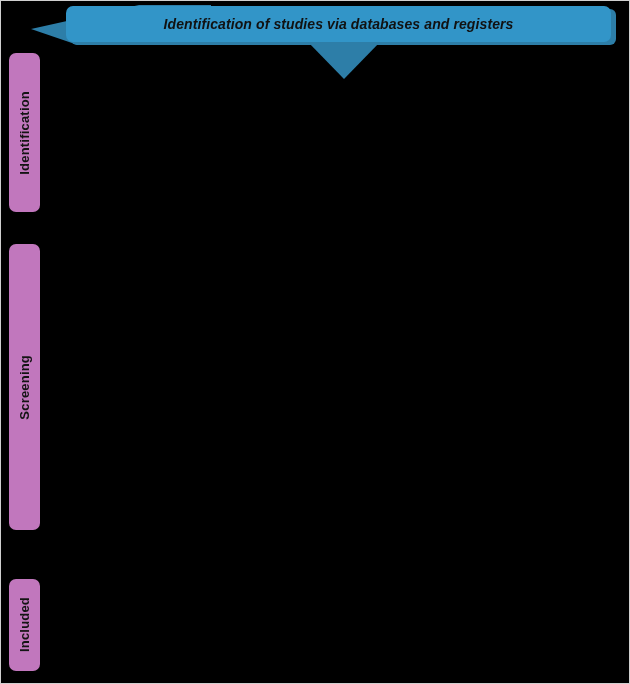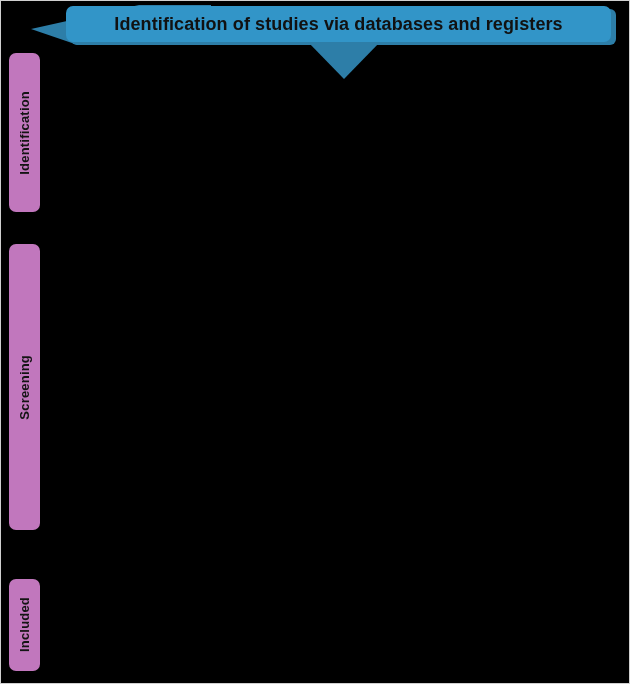--- a/index.html
+++ b/index.html
@@ -61,25 +61,26 @@
     height: 36px;
     background: #3295c8;
     border-radius: 7px;
     display: flex;
     align-items: center;
     justify-content: center;
   }
 
   .banner-title {
     color: #111111;
-    font-size: 18px;
+    font-size: 14px;
     font-weight: bold;
     letter-spacing: 0.1px;
     white-space: nowrap;
     font-family: "Liberation Sans", sans-serif;
+    font-style: italic;
   }
 
   
   .banner-arrow {
     position: absolute;
     left: 307px;
     top: 41px;
     width: 72px;
     height: 37px;
     background: #2d7ea8;

